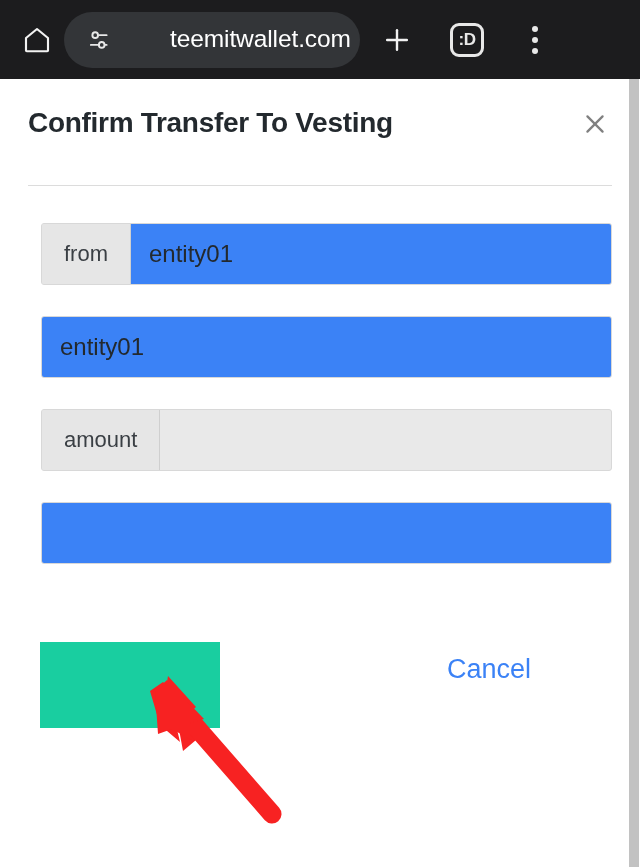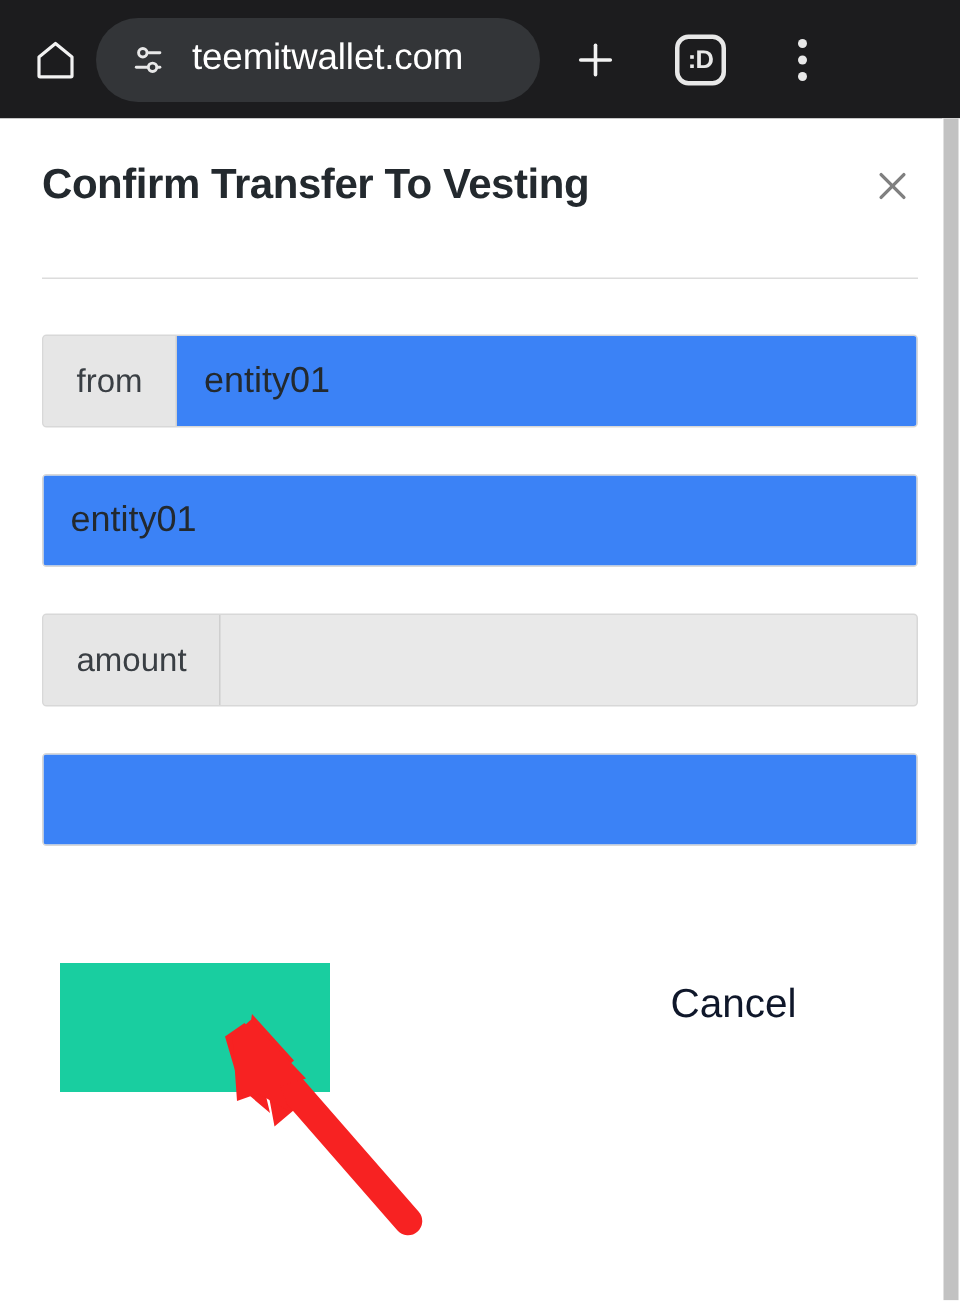--- a/index.html
+++ b/index.html
@@ -48,20 +48,21 @@
     height: 56px;
     margin-left: 4px;
     margin-right: 4px;
     width: 296px;
     background: #333538;
     border-radius: 28px;
     display: flex;
     align-items: center;
     padding-left: 20px;
     overflow: hidden;
+    gap: 42px;
   }
 
   #url-pill .pill-icon {
     flex: 0 0 auto;
     width: 30px;
     height: 30px;
     display: flex;
     align-items: center;
     justify-content: center;
     margin-right: 14px;
@@ -151,20 +152,21 @@
 
   .field-row {
     display: flex;
     align-items: stretch;
     height: 62px;
     margin-bottom: 31px;
     background: #e9e9e9;
     border: 1px solid #d8d8d8;
     border-radius: 3px;
     overflow: hidden;
+    margin-left: 13px;
   }
 
   .field-label {
     flex: 0 0 auto;
     background: #e6e6e6;
     border-right: 1px solid #cfcfcf;
     display: flex;
     align-items: center;
     justify-content: center;
     padding: 0 22px;
@@ -232,21 +234,21 @@
     justify-content: center;
     letter-spacing: 0.2px;
   }
 
   #cancel-button {
     position: absolute;
     left: 447px;
     top: 22px;
     background: none;
     border: none;
-    color: #0f172a;
+    color: #3b82f6;
     font-size: 27px;
     font-family: "Liberation Sans", sans-serif;
     cursor: pointer;
     padding: 0;
     line-height: 1;
   }
 
   
   #arrow-overlay {
     position: absolute;

